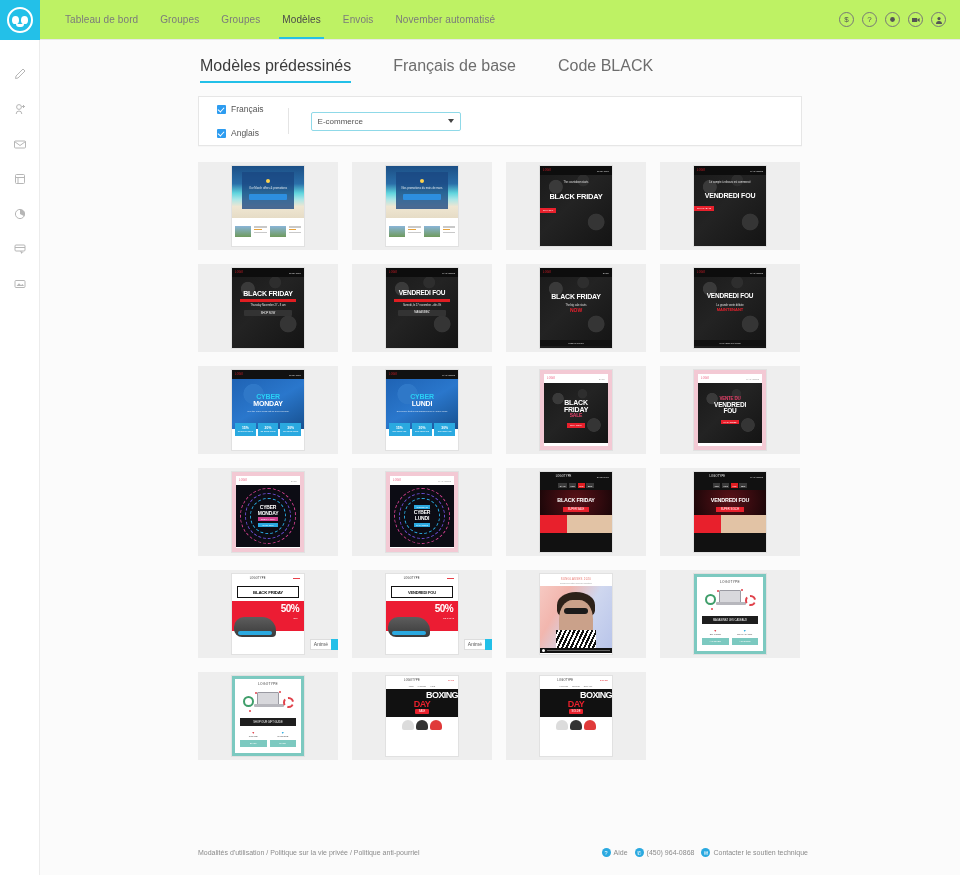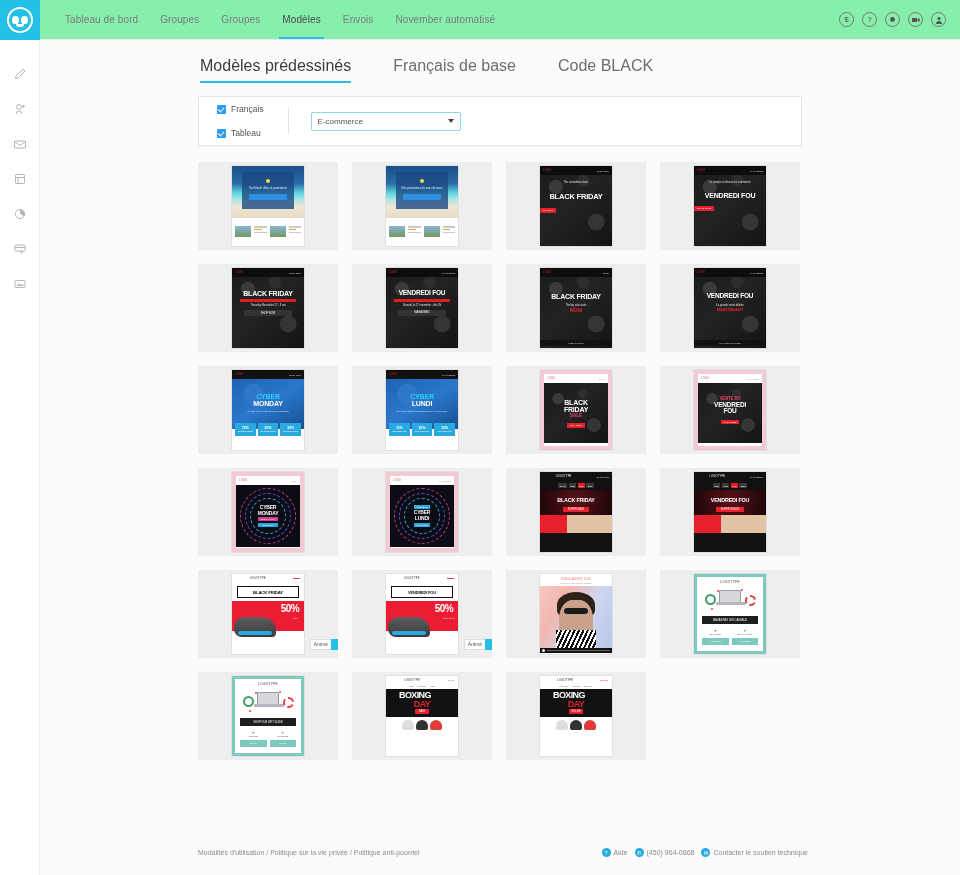--- a/index.html
+++ b/index.html
@@ -8,21 +8,21 @@
     font-family: "Liberation Sans", sans-serif;
     background: #f4f5f6;
     color: #4a4a4a;
     overflow: hidden;
   }
   .app { position: relative; width: 960px; height: 875px; background:#fbfbfb; }
 
   
   .topbar {
     position: absolute; top:0; left:0; width:960px; height:40px;
-    background:#86efac; border-bottom:1px solid #e8e8e8;
+    background:#bef264; border-bottom:1px solid #e8e8e8;
     display:flex; align-items:stretch;
   }
   .logo-box {
     width:40px; height:40px; background:#23c0e8;
     display:flex; align-items:center; justify-content:center; flex:none;
   }
   .logo-mark {
     width:26px; height:26px; border-radius:50%;
     border:2px solid #ffffff; position:relative;
     display:flex; align-items:center; justify-content:center;
@@ -313,22 +313,22 @@
   .teal .cols div { flex:1; text-align:center; font-size:2.4px; color:#555; }
   .teal .cols .btn { background:#7cc9c0; color:#fff; padding:2px 0; margin-top:2px; }
   .teal .ico { color:#e0414a; font-size:4px; }
 
   
   .bx-head { height:8px; background:#fff; display:flex; align-items:center; padding:0 4px; }
   .bx-head .red { margin-left:auto; color:#e8414a; font-size:2.4px; }
   .bx-nav { display:flex; gap:4px; justify-content:center; font-size:2.2px; color:#777; padding:1px 0 2px; }
   .bx-black { background:#111; padding:2px 0 3px; position:relative; }
   .bx-black .t1 {
-    color:#fff; font-weight:bold; font-size:9px; text-align:left;
-    letter-spacing:-.6px; line-height:.95;margin-left:13px;
+    color:#fff; font-weight:bold; font-size:9px; text-align:right;
+    letter-spacing:-.6px; line-height:.95;
   }
   .bx-black .t2 {
     color:#e8202c; font-weight:bold; font-size:9px; text-align:center;
     letter-spacing:-.6px; line-height:.95;
   }
   .bx-tag {
     background:#e8202c; color:#fff; font-size:2.6px; text-align:center;
     width:14px; margin:1px auto 0; padding:1px 0; border-radius:1px;
   }
   .bx-prod { display:flex; gap:2px; justify-content:center; padding:3px 3px 0; background:#fff; }
@@ -478,21 +478,21 @@
     </div>
 
     <div class="filter-bar">
       <div class="checks">
         <label class="check-row">
           <span class="cbox"></span>
           <span class="check-label">Français</span>
         </label>
         <label class="check-row">
           <span class="cbox"></span>
-          <span class="check-label">Tableau</span>
+          <span class="check-label">Anglais</span>
         </label>
       </div>
       <div class="divider-v"></div>
       <div class="select-wrap">
         <div class="select-box">
           <span>E-commerce</span>
           <span class="select-caret"></span>
         </div>
       </div>
     </div>

